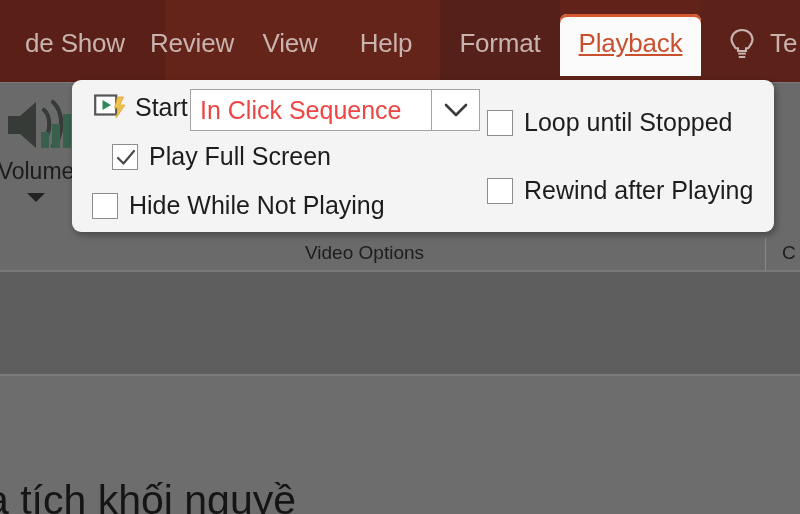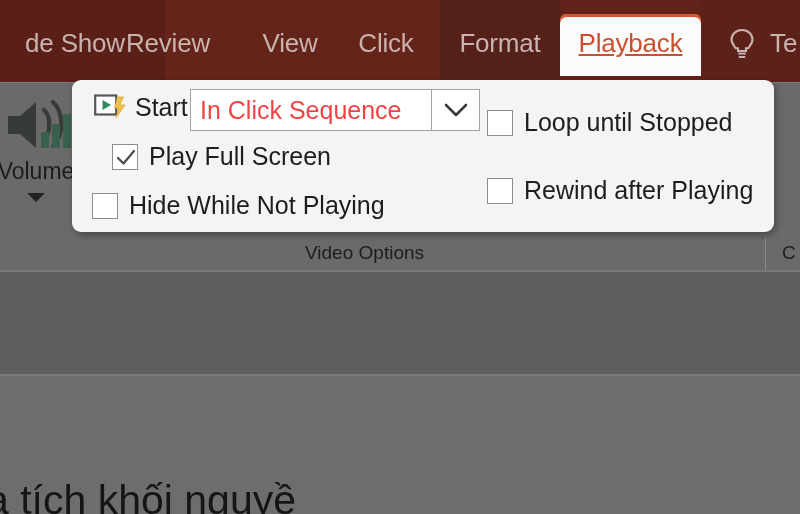--- a/index.html
+++ b/index.html
@@ -270,28 +270,28 @@
 
   <div class="ribbon-tabs">
     <div class="tint-a"></div>
     <div class="tint-b"></div>
     <div class="tint-c"></div>
     <div class="tint-d"></div>
 
     <div class="tab" id="tab0" style="left:16px;width:118px;">
       <span>de Show</span>
     </div>
-    <div class="tab" id="tab1" style="left:112px;width:112px;">
+    <div class="tab" id="tab1" style="left:136px;width:112px;">
       <span>Review</span>
     </div>
     <div class="tab" id="tab2" style="left:246px;width:88px;">
       <span>View</span>
     </div>
     <div class="tab" id="tab3" style="left:344px;width:84px;">
-      <span>Click</span>
+      <span>Help</span>
     </div>
     <div class="tab" id="tab4" style="left:448px;width:104px;">
       <span>Format</span>
     </div>
     <div class="tab tab-active" id="tab5" style="left:560px;width:141px;text-decoration:underline;">
       <span>Playback</span>
     </div>
 
     <span class="bulb-icon">
       <svg width="30" height="34" viewBox="0 0 30 34">

